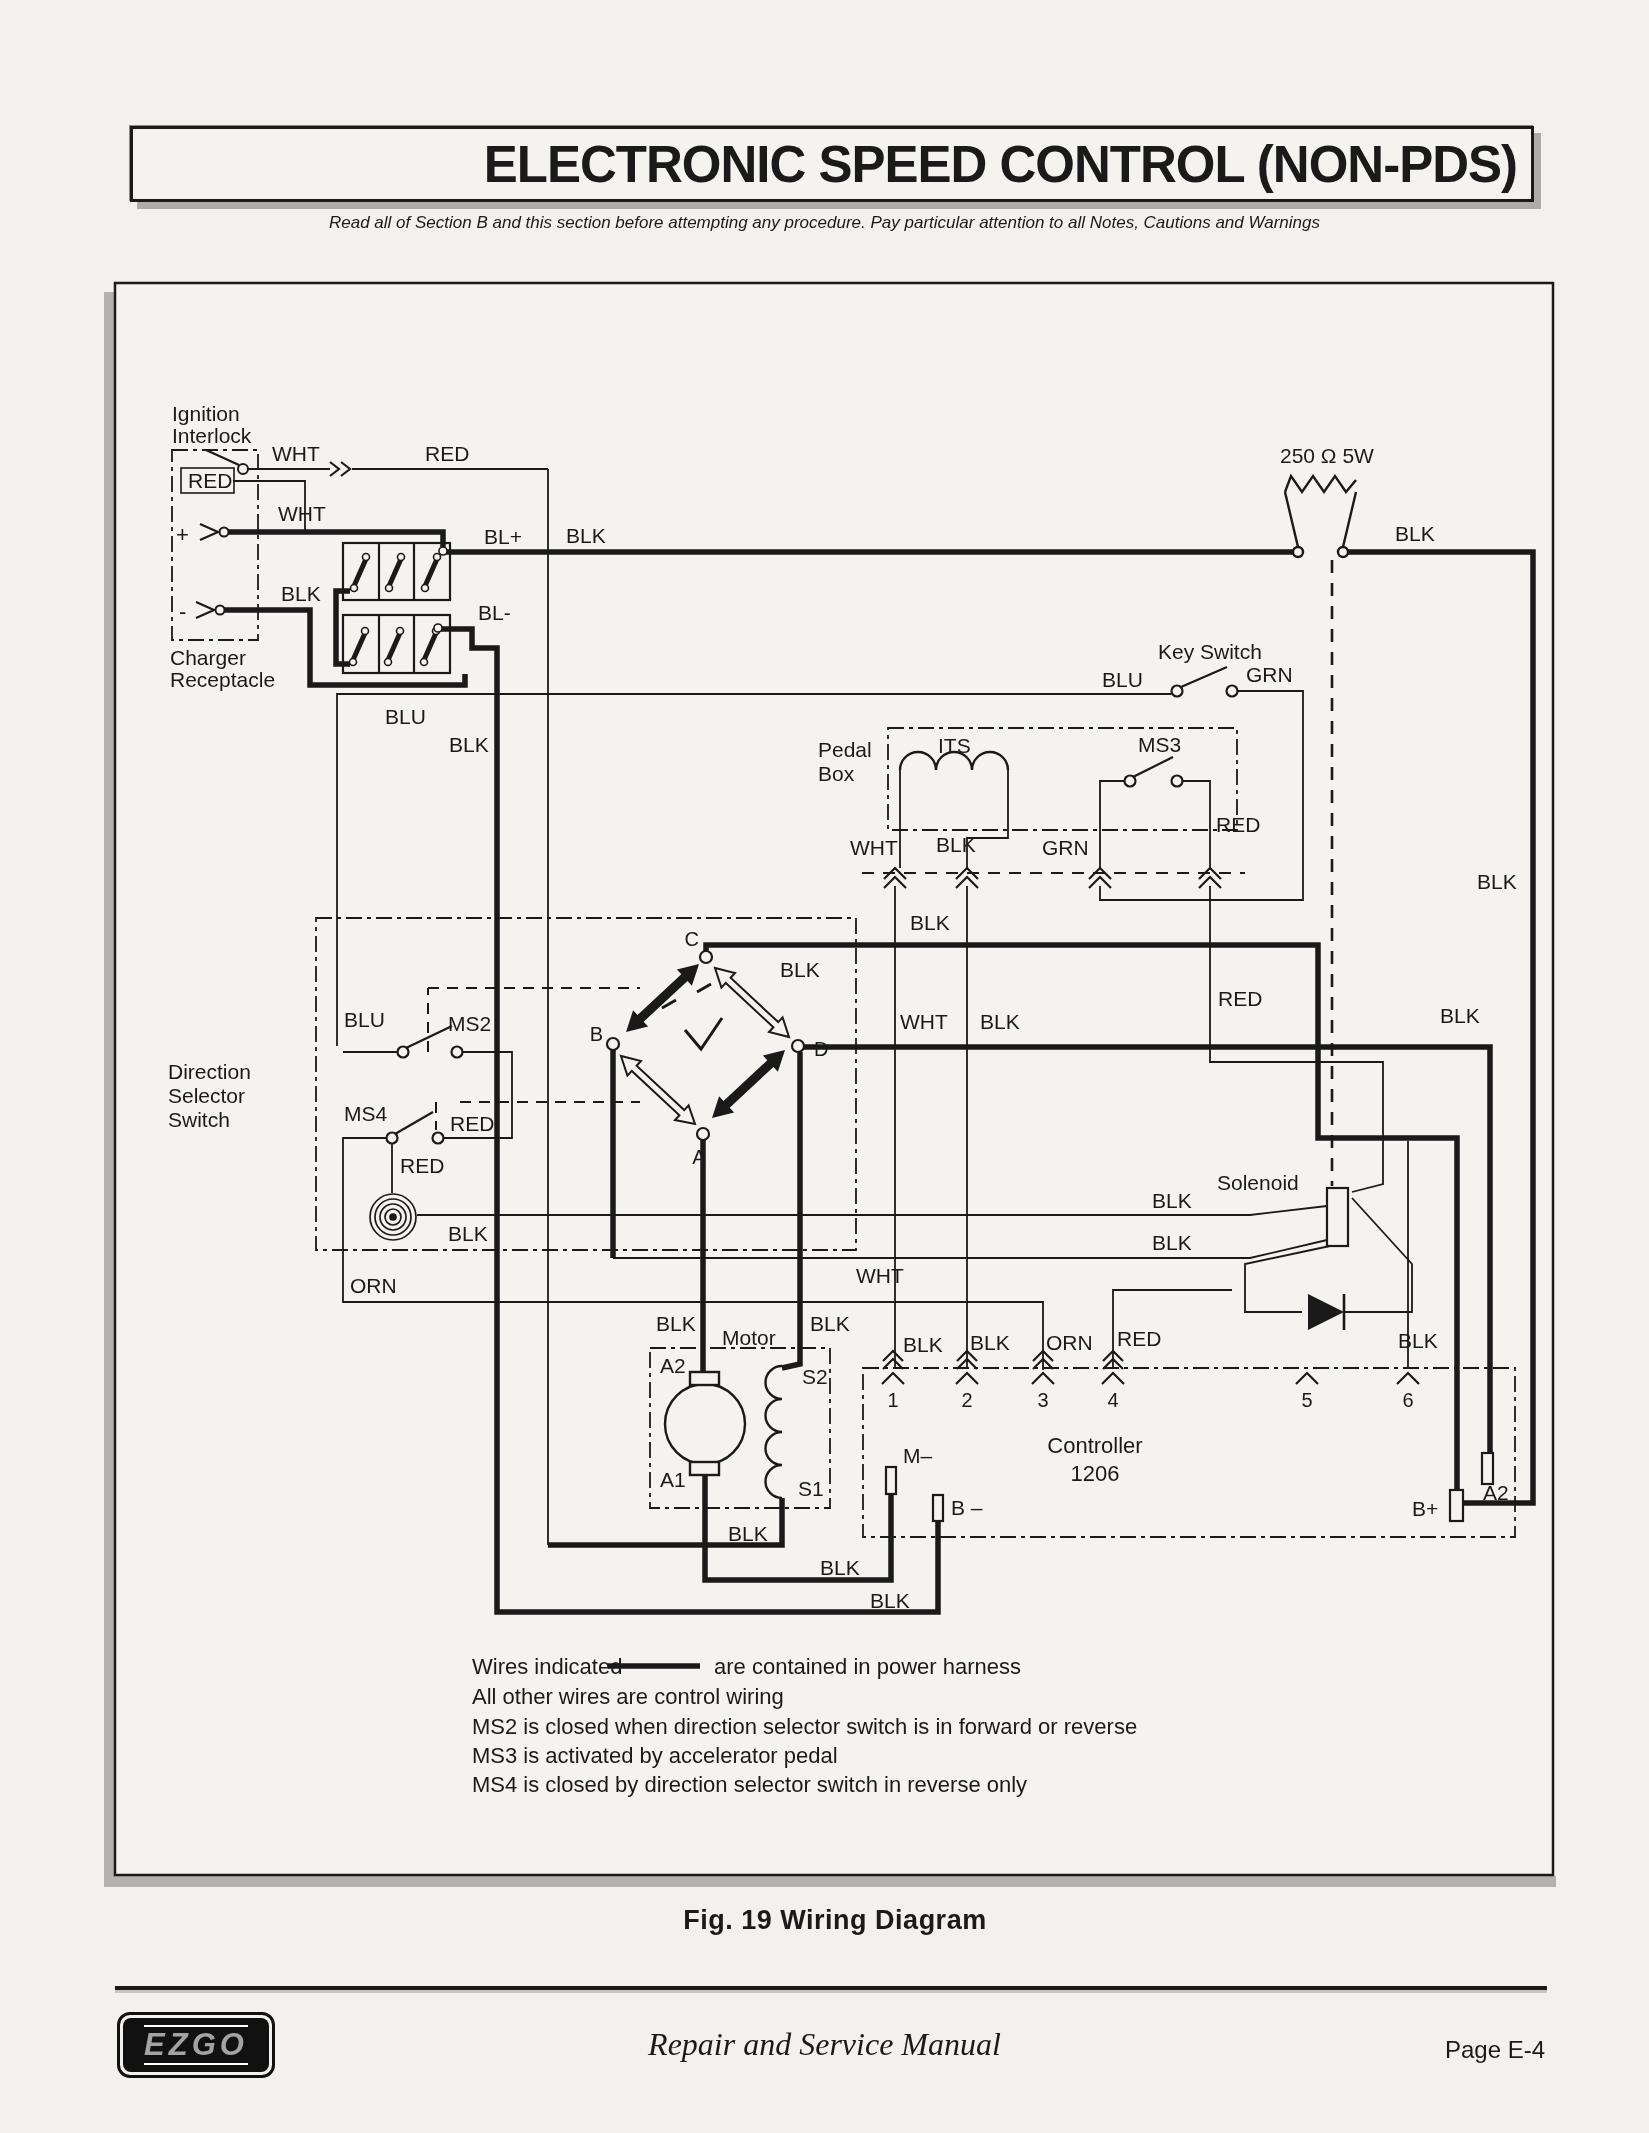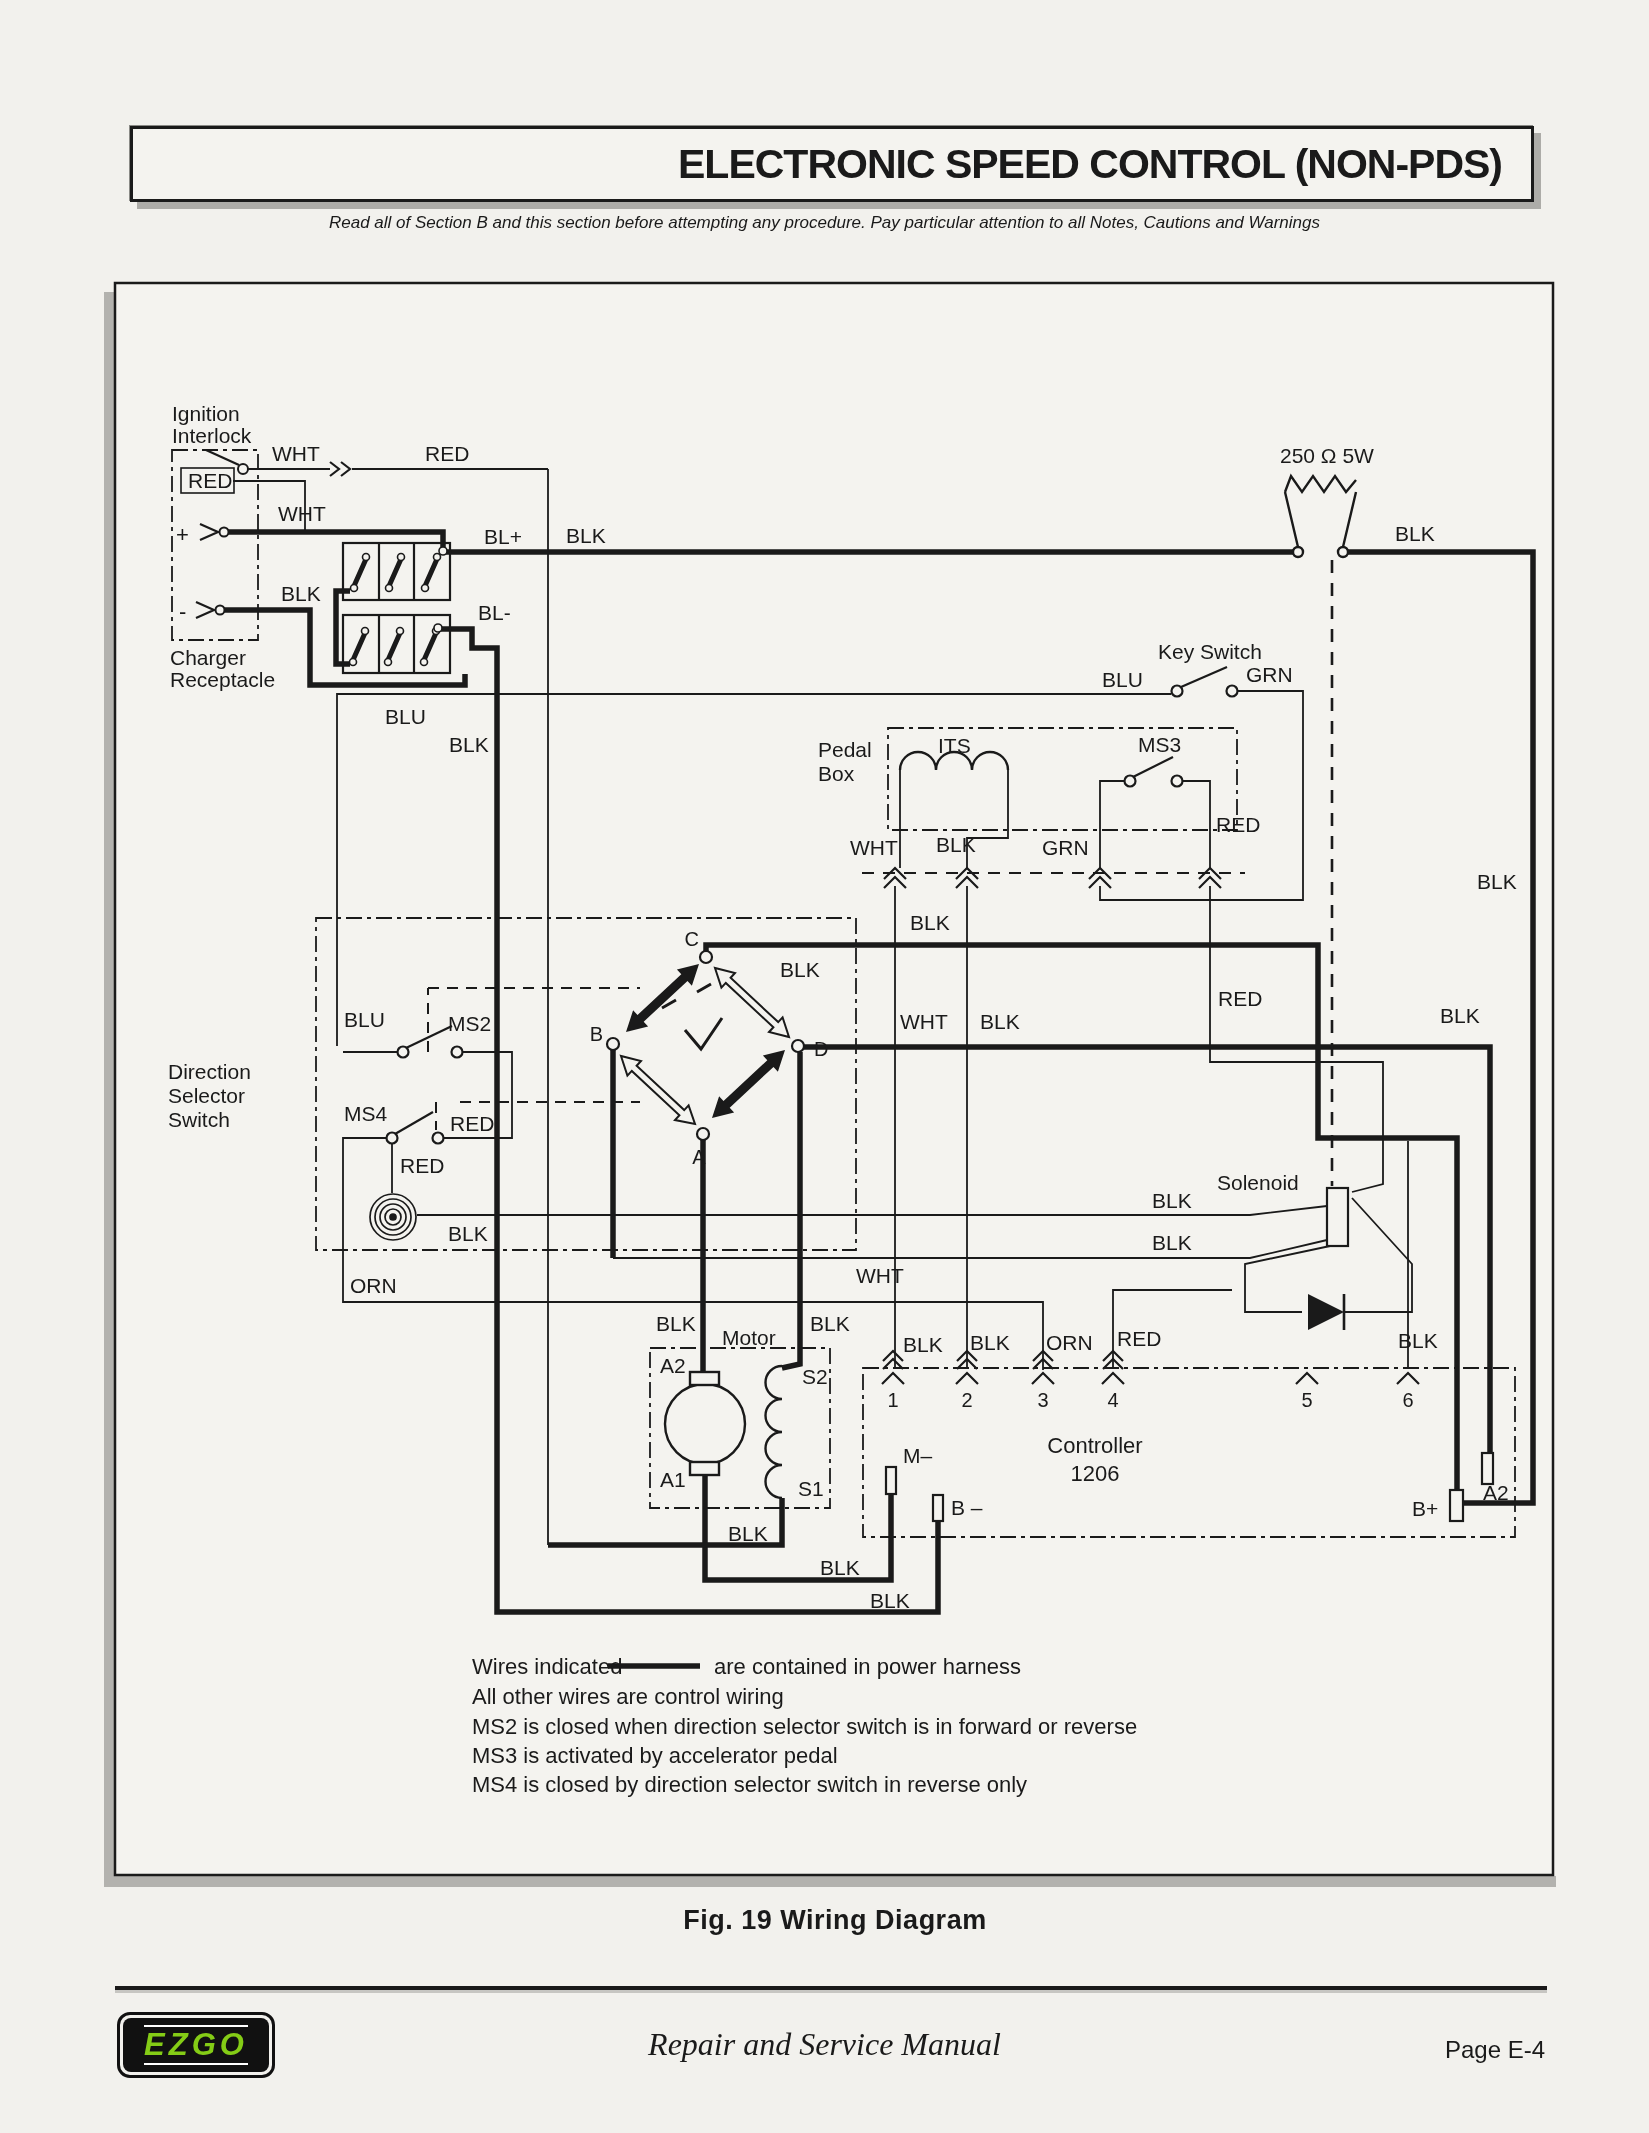--- a/index.html
+++ b/index.html
@@ -3,35 +3,35 @@
 <meta charset="utf-8">
 <style>
   html,body{margin:0;padding:0;background:#e8e7e3;}
   #page{position:relative;width:1649px;height:2133px;background:#f2f1ed;
         font-family:"Liberation Sans",sans-serif;color:#1a1a1a;overflow:hidden;}
   
   #title-box{position:absolute;left:130px;top:126px;width:1398px;height:70px;
              border:3px solid #1a1a1a;background:#f4f3ef;
              box-shadow:7px 7px 0 #adaca8, -1px -1px 0 #8a8a86;
              display:flex;align-items:center;justify-content:flex-end;}
-  #title-box .title-text{font-size:41px;font-weight:bold;letter-spacing:-1px;
-             padding-right:29px;white-space:nowrap;}
+  #title-box .title-text{font-size:51px;font-weight:bold;letter-spacing:-1px;
+             padding-right:14px;white-space:nowrap;}
   #subtitle{position:absolute;left:0;top:213px;width:1649px;text-align:center;
             font-style:italic;font-size:17px;}
   
   #caption{position:absolute;left:0;top:1905px;width:1670px;text-align:center;
            font-size:27px;font-weight:bold;letter-spacing:0.5px;}
   #footer-rule{position:absolute;left:115px;top:1986px;width:1432px;height:4px;
            background:#1a1a1a;box-shadow:0 3px 0 #c7c6c2;}
   #logo{position:absolute;left:117px;top:2012px;width:158px;height:66px;
         border:3px solid #111;border-radius:13px;background:#f2f1ed;
         padding:3px;box-sizing:border-box;}
   #logo .logo-core{width:100%;height:100%;background:#111;border-radius:8px;
         display:flex;align-items:center;justify-content:center;}
-  #logo .logo-text{color:#84cc16;font-weight:bold;font-style:italic;font-size:31px;
+  #logo .logo-text{color:#a3a3a3;font-weight:bold;font-style:italic;font-size:31px;
         letter-spacing:4px;border-top:2px solid #fff;border-bottom:2px solid #fff;
         line-height:36px;}
   #manual-title{position:absolute;left:0;top:2026px;width:1649px;text-align:center;
         font-family:"Liberation Serif",serif;font-style:italic;font-size:32px;}
   #page-num{position:absolute;right:104px;top:2036px;font-size:24px;}
   
   svg text{font-family:"Liberation Sans",sans-serif;font-size:21px;fill:#1a1a1a;}
   svg text.tn{font-size:20px;}
   svg text.tb{font-size:22px;}
   svg text.mid{text-anchor:middle;}

